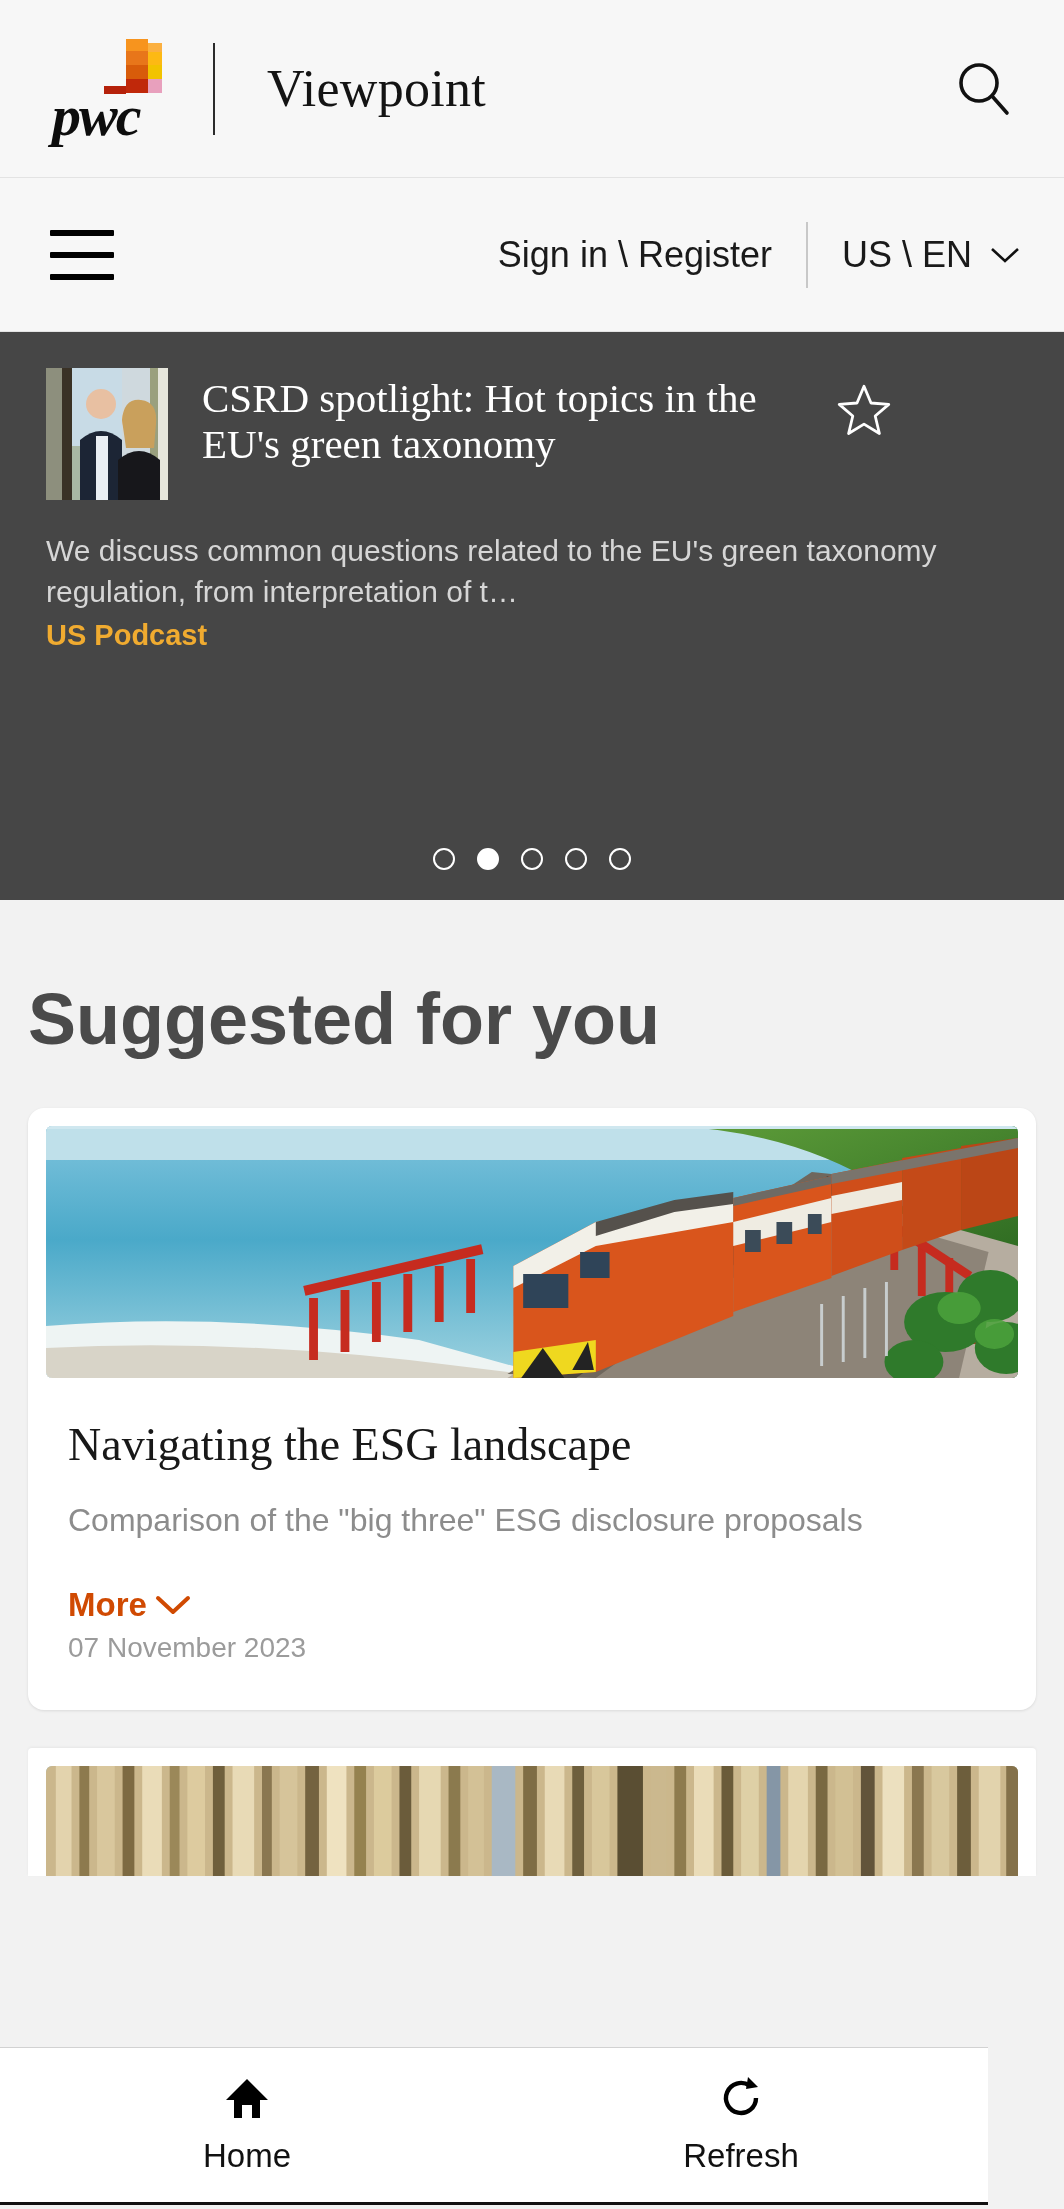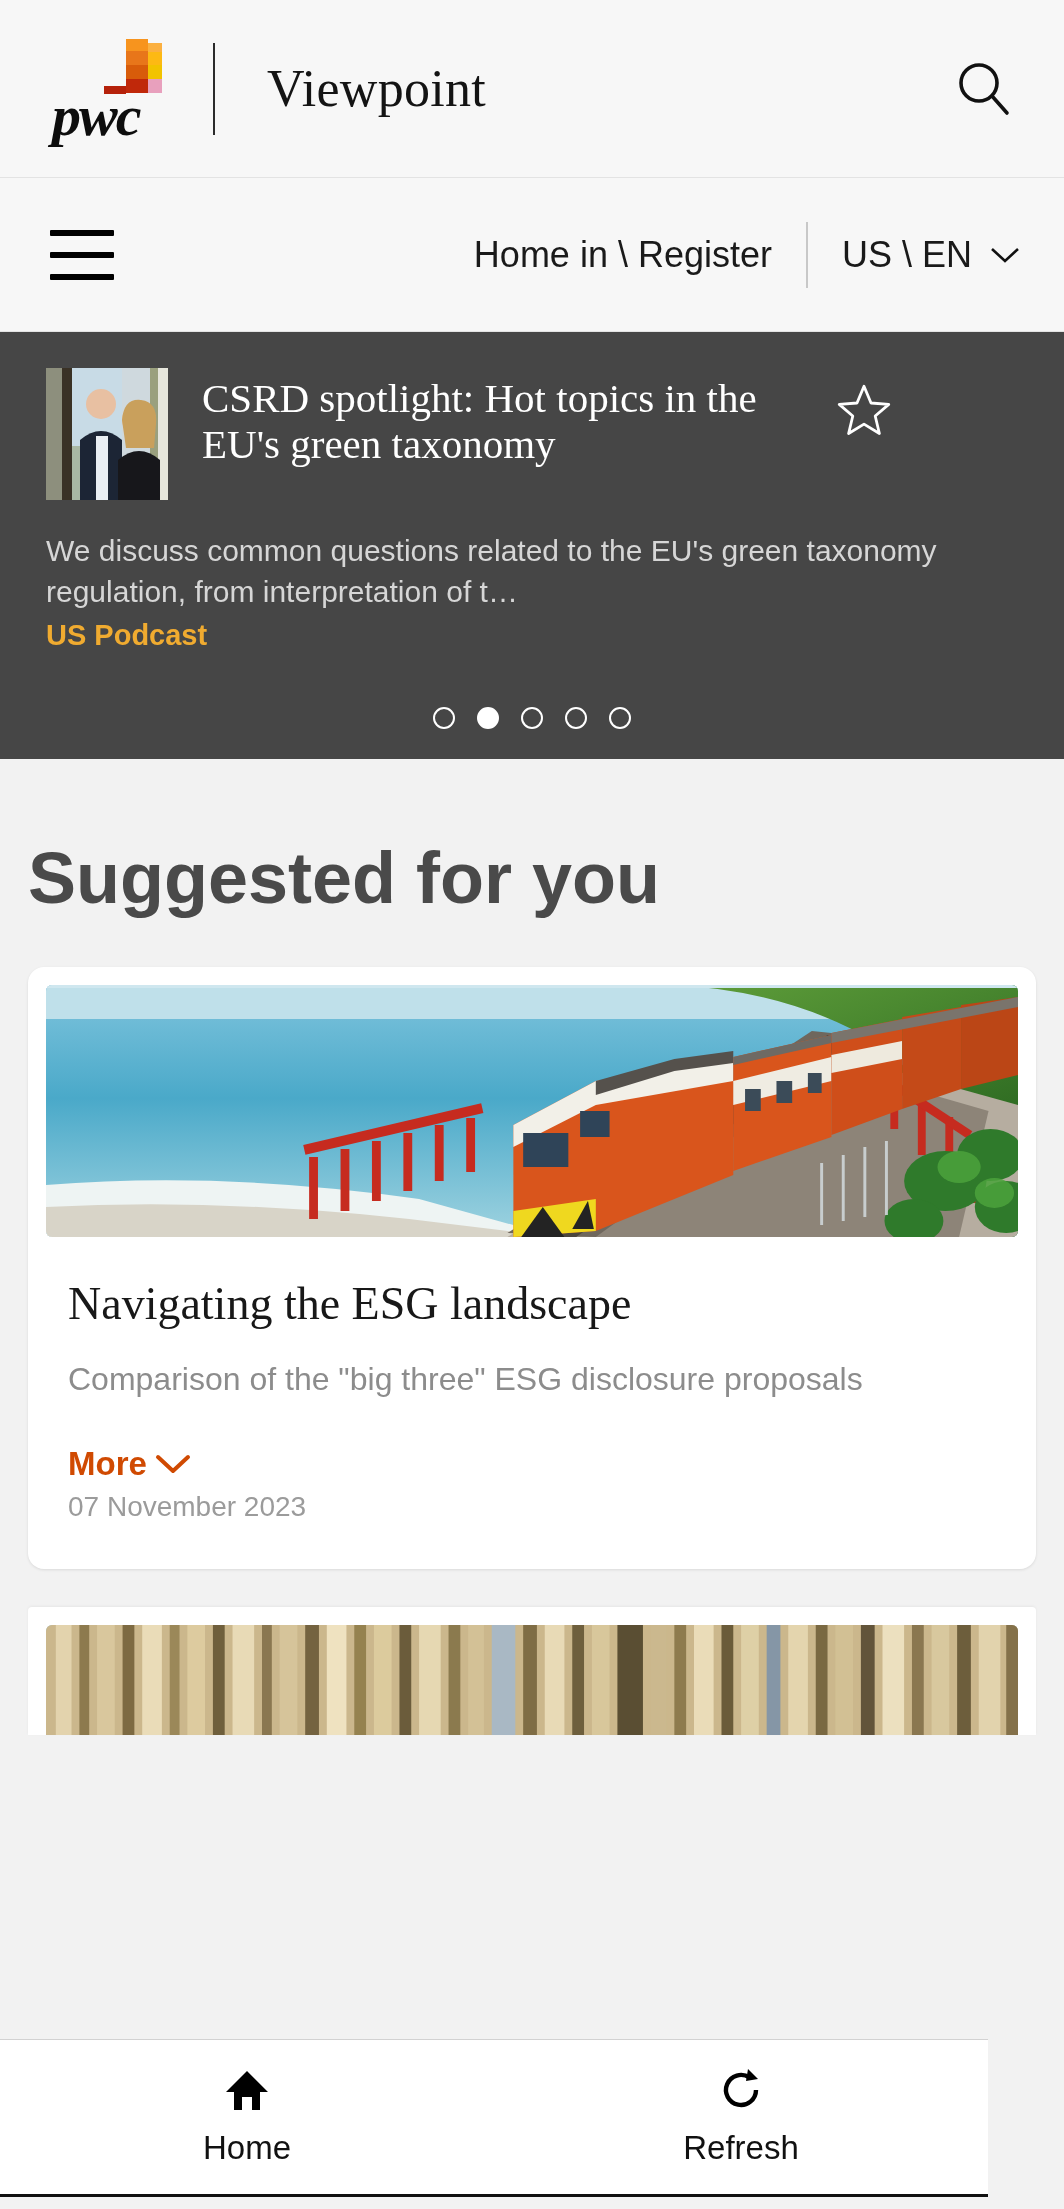--- a/index.html
+++ b/index.html
@@ -139,21 +139,21 @@
   .chev-down {
     display: inline-block;
     width: 30px;
     height: 16px;
   }
 
   
   .hero {
     background: #464646;
     padding: 36px 46px 0 46px;
-    height: 427px;
+    height: 568px;
     position: relative;
   }
   .hero-top {
     display: flex;
     align-items: flex-start;
     gap: 34px;
   }
   .hero-thumb {
     width: 122px;
     height: 132px;
@@ -301,21 +301,21 @@
   }
   .card-peek .card-img {
     height: 110px;
     border-radius: 6px 6px 0 0;
   }
 
   
   .bottom-bar {
     position: absolute;
     left: 0;
-    bottom: 12px;
+    bottom: 4px;
     width: 988px;
     height: 158px;
     background: #ffffff;
     border-top: 1px solid #d2d2d2;
     border-bottom: 3px solid #111;
     display: flex;
     align-items: center;
   }
   .bb-item {
     flex: 1;
@@ -368,21 +368,21 @@
     </div>
   </div>
 
   <div class="nav-bar">
     <div class="hamburger">
       <span></span>
       <span></span>
       <span></span>
     </div>
     <div class="nav-right">
-      <div class="signin-link">Home in \ Register</div>
+      <div class="signin-link">Sign in \ Register</div>
       <div class="nav-sep"></div>
       <div class="locale-sel">
         <span>US \ EN</span>
         <svg class="chev-down" viewBox="0 0 30 16">
           <polyline points="2,2 15,14 28,2" fill="none" stroke="#111" stroke-width="2.6"></polyline>
         </svg>
       </div>
     </div>
   </div>
 

